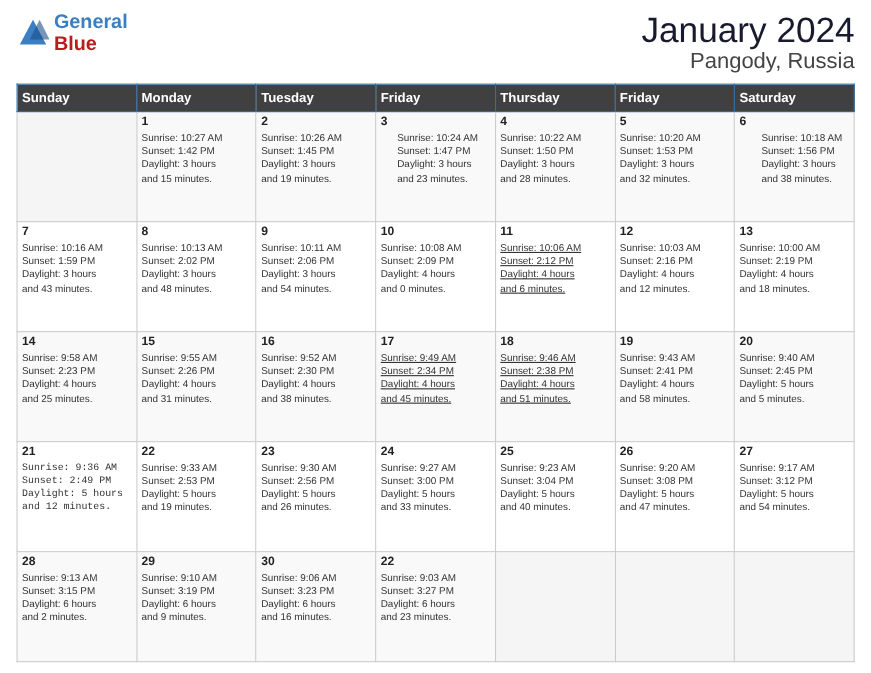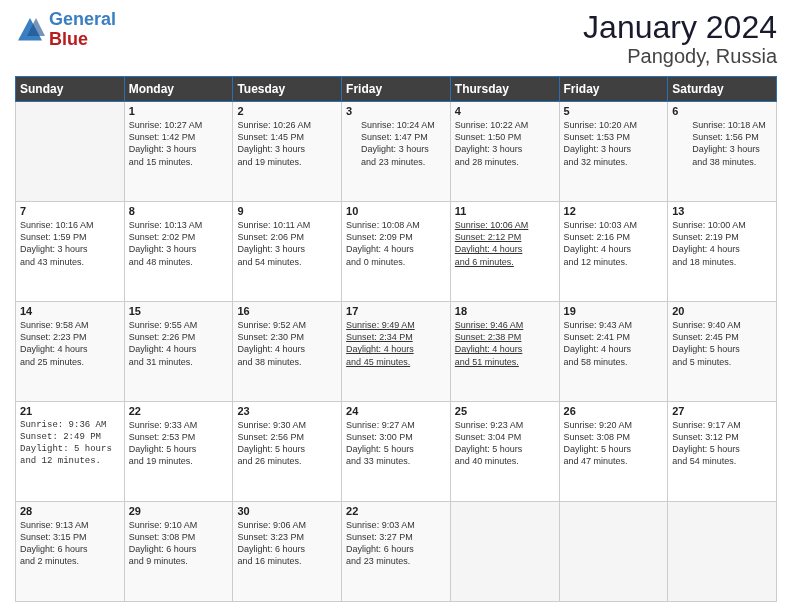--- a/index.html
+++ b/index.html
@@ -331,21 +331,21 @@
           <td>
             <span class="day-number">28</span>
             <div class="day-info" style="white-space: pre-line;">Sunrise: 9:13 AM
 Sunset: 3:15 PM
 Daylight: 6 hours
 and 2 minutes.</div>
           </td>
           <td>
             <span class="day-number">29</span>
             <div class="day-info" style="white-space: pre-line;">Sunrise: 9:10 AM
-Sunset: 3:08 PM
+Sunset: 3:19 PM
 Daylight: 6 hours
 and 9 minutes.</div>
           </td>
           <td>
             <span class="day-number">30</span>
             <div class="day-info" style="white-space: pre-line;">Sunrise: 9:06 AM
 Sunset: 3:23 PM
 Daylight: 6 hours
 and 16 minutes.</div>
           </td>

